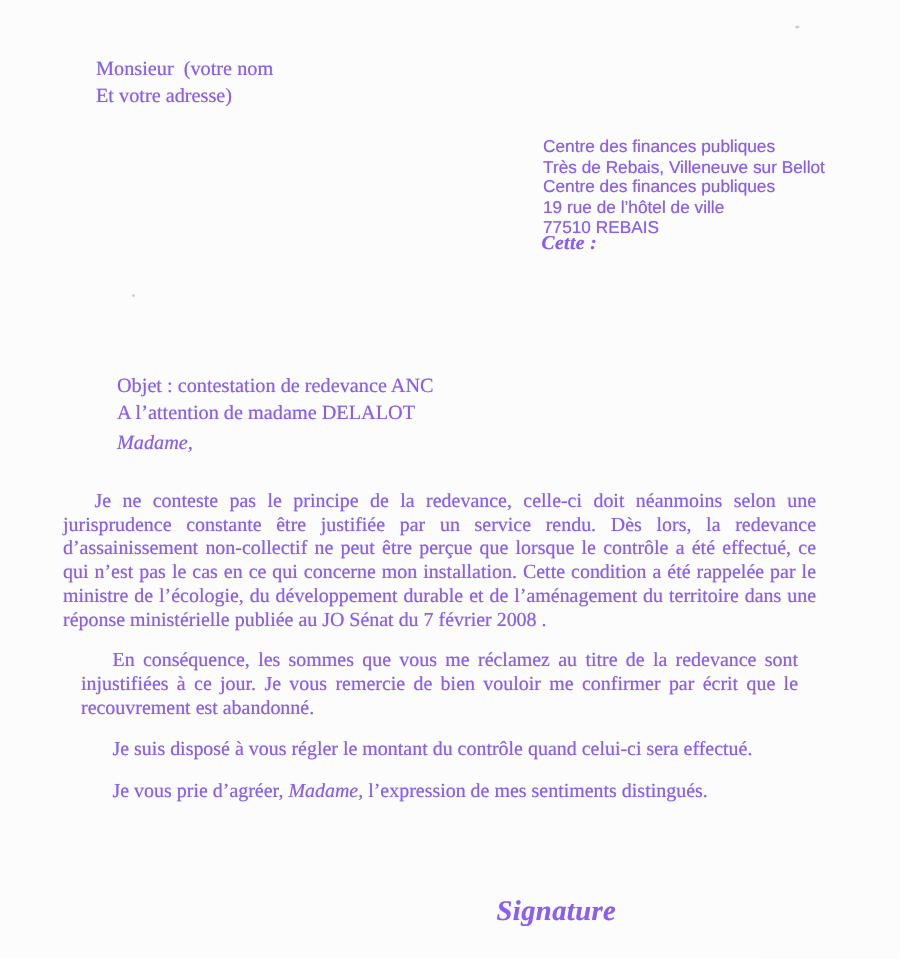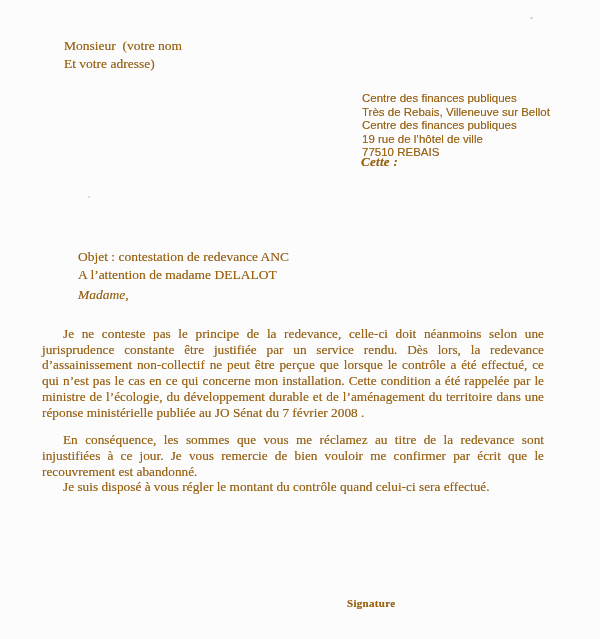--- a/index.html
+++ b/index.html
@@ -1,21 +1,21 @@
 <!DOCTYPE html>
 <html lang="fr"><head>
 <meta charset="utf-8">
 <style>
   html, body { margin: 0; padding: 0; background: #ffffff; }
   .page {
     position: relative;
     width: 600px;
     height: 639px;
     background: #fcfcfc;
-    color: #a16207;
+    color: #8b5cf6;
     font-family: "Liberation Serif", serif;
     overflow: hidden;
     text-shadow: 0 0 0.6px rgba(30,30,30,0.38);
   }
   .abs { position: absolute; }
   .pre { white-space: pre-wrap; }
 
   .sender {
     left: 64px; top: 37px;
     font-size: 13.5px; line-height: 17.5px;
@@ -37,26 +37,26 @@
   .salutation {
     left: 78px; top: 287px;
     font-style: italic; font-size: 13.5px;
   }
   .letter-body {
     left: 42px; top: 326px; width: 502px;
     font-size: 13.3px; line-height: 15.7px;
     text-align: justify;
   }
   .letter-body p { margin: 0 0 12px 0; text-indent: 21px; }
-  .letter-body p.tight { margin: 0; }
+  .letter-body p.tight { margin: 12px; }
   .em-word { font-style: italic; }
   .signature {
-    left: 347px; top: 597px;
-    font-weight: 600;
-    font-size: 11px; letter-spacing: 0.3px;
+    left: 331px; top: 597px;
+    font-style: italic; font-weight: 600;
+    font-size: 19px; letter-spacing: 0.3px;
   }
   
   .speck { position: absolute; background: rgba(120,120,120,0.35); border-radius: 50%; }
   .speck-1 { left: 530px; top: 17px; width: 3px; height: 2px; }
   .speck-2 { left: 88px; top: 196px; width: 2px; height: 2px; }
 </style>
 </head>
 <body>
 
 <div class="page">
@@ -74,20 +74,21 @@
 
   <div class="abs subject pre">Objet : contestation de redevance ANC
 A l’attention de madame DELALOT</div>
 
   <div class="abs salutation">Madame,</div>
 
   <div class="abs letter-body">
     <p>Je ne conteste pas le principe de la redevance, celle-ci doit néanmoins selon une jurisprudence constante être justifiée par un service rendu. Dès lors, la redevance d’assainissement non-collectif ne peut être perçue que lorsque le contrôle a été effectué, ce qui n’est pas le cas en ce qui concerne mon installation. Cette condition a été rappelée par le ministre de l’écologie, du développement durable et de l’aménagement du territoire dans une réponse ministérielle publiée au JO Sénat du 7 février 2008 .</p>
     <p class="tight">En conséquence, les sommes que vous me réclamez au titre de la redevance sont injustifiées à ce jour. Je vous remercie de bien vouloir me confirmer par écrit que le recouvrement est abandonné.</p>
     <p class="tight">Je suis disposé à vous régler le montant du contrôle quand celui-ci sera effectué.</p>
+    <p class="tight"><span>Je vous prie d’agréer, </span><span class="em-word">Madame,</span><span> l’expression de mes sentiments distingués.</span></p>
   </div>
 
   <div class="abs signature">Signature</div>
 
   <div class="speck speck-1"></div>
   <div class="speck speck-2"></div>
 
 </div>
 
 </body></html>

